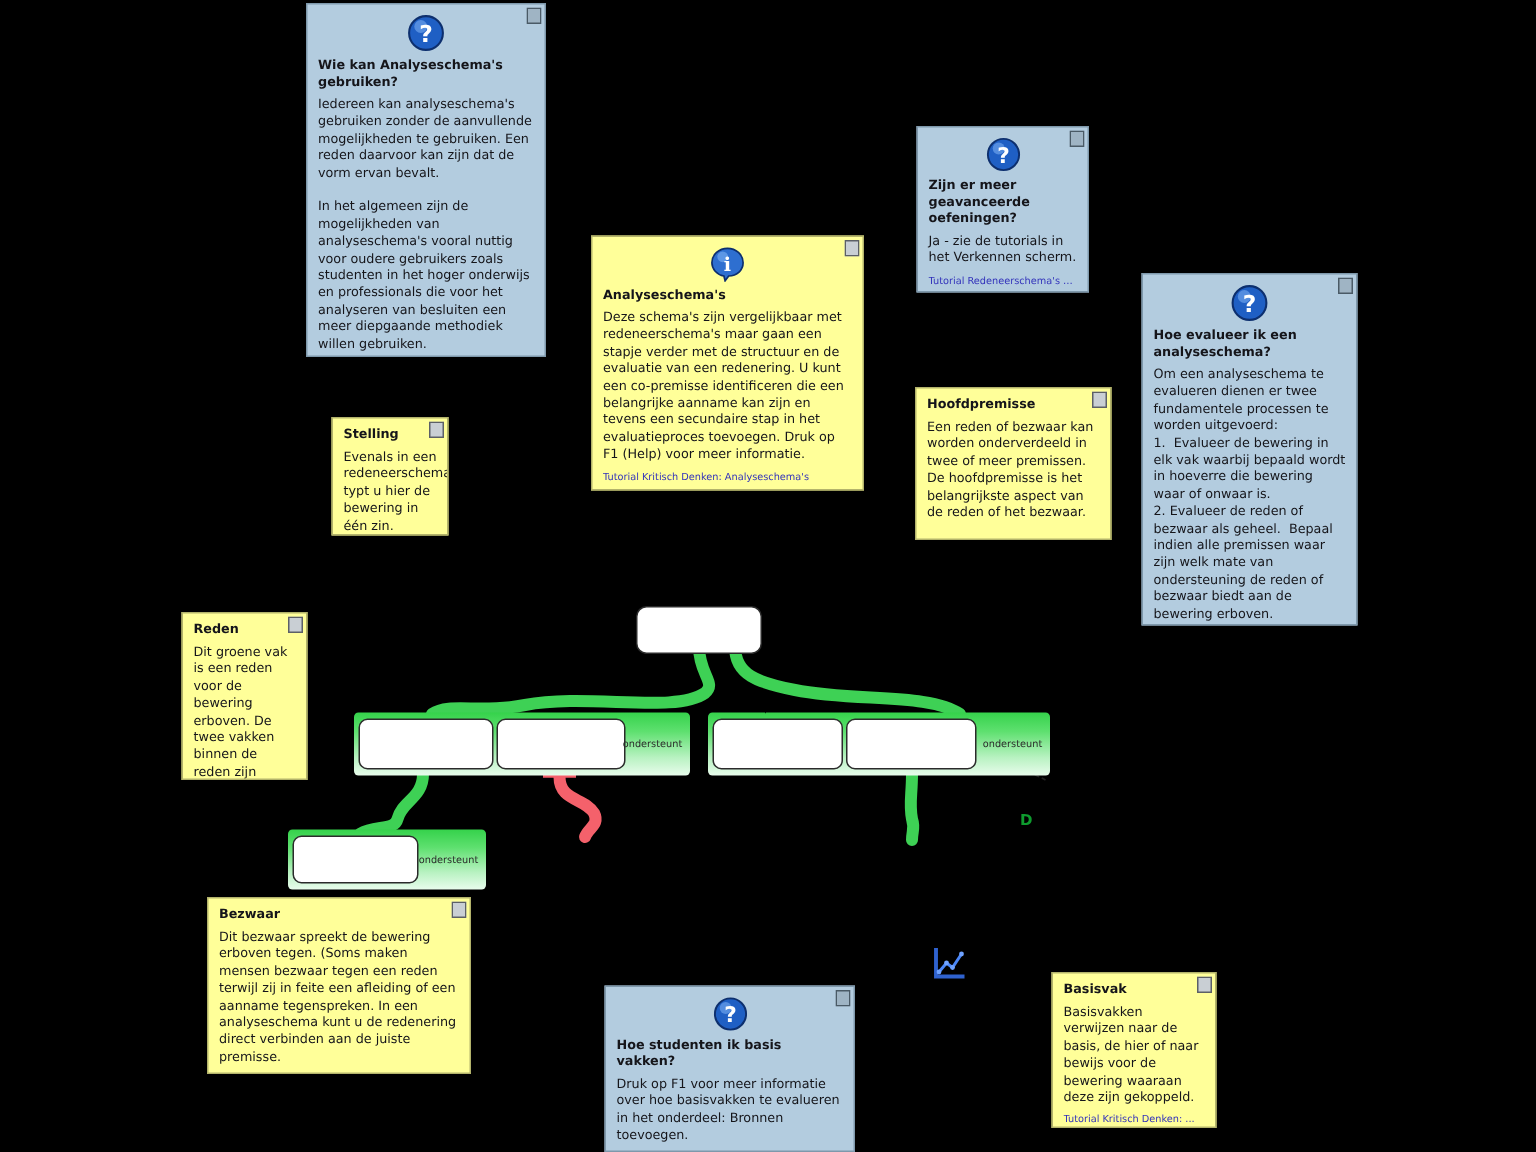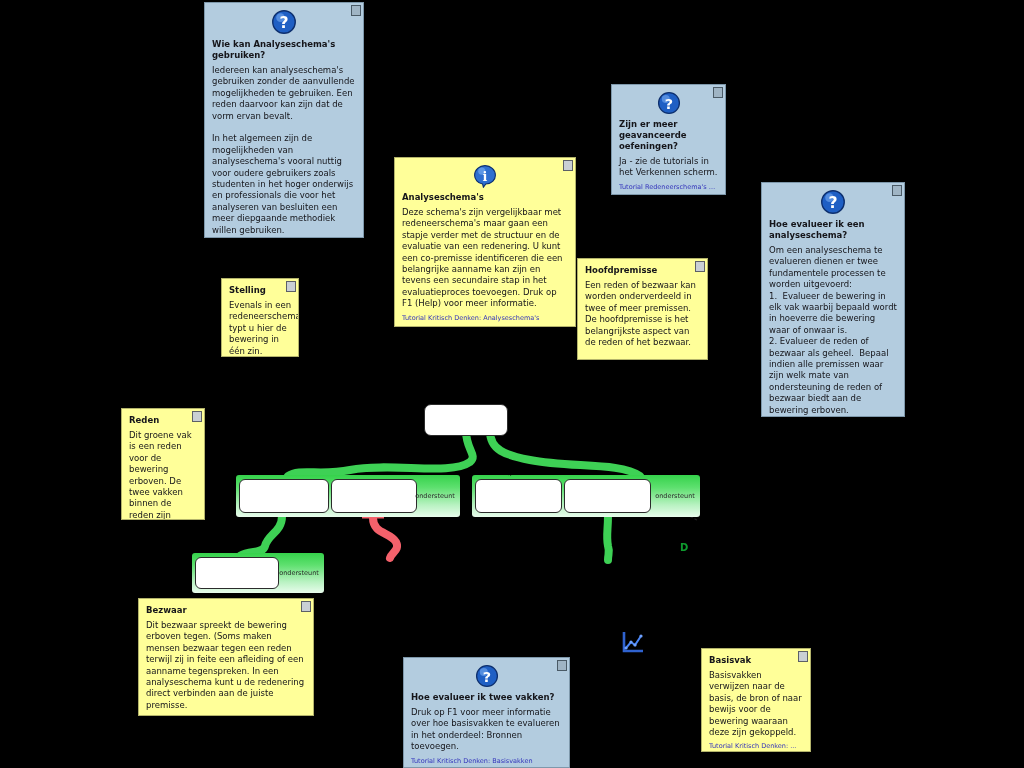--- a/index.html
+++ b/index.html
@@ -265,21 +265,21 @@
       <circle cx="11" cy="10" r="5" fill="#7fb3f5" opacity="0.55"></circle>
       <text x="15" y="22" font-size="18" font-weight="bold" fill="#ffffff" text-anchor="middle" font-family="DejaVu Sans, sans-serif">?</text>
     </svg>
     <div class="note-title">Hoe evalueer ik een analyseschema?</div>
     <div class="note-body">Om een analyseschema te evalueren dienen er twee fundamentele processen te worden uitgevoerd:
 1.  Evalueer de bewering in elk vak waarbij bepaald wordt in hoeverre die bewering waar of onwaar is.
 2. Evalueer de reden of bezwaar als geheel.  Bepaal indien alle premissen waar zijn welk mate van ondersteuning de reden of bezwaar biedt aan de bewering erboven.</div>
 
   </div>
 
-  <div class="note yellow" style="left:577px; top:258px; width:131px; height:102px;">
+  <div class="note yellow" style="left:610px; top:258px; width:131px; height:102px;">
     <span class="corner"></span>
     <div class="note-title">Hoofdpremisse</div>
     <div class="note-body">Een reden of bezwaar kan worden onderverdeeld in twee of meer premissen. De hoofdpremisse is het belangrijkste aspect van de reden of het bezwaar.</div>
 
   </div>
 
   <div class="note yellow" style="left:221px; top:278px; width:78px; height:79px;">
     <span class="corner"></span>
     <div class="note-title">Stelling</div>
     <div class="note-body">Evenals in een redeneerschema typt u hier de bewering in één zin.</div>
@@ -299,25 +299,25 @@
     <a class="note-link">Meer informatie over Afleidingsbezwaren</a>
   </div>
 
   <div class="note blue" style="left:403px; top:657px; width:167px; height:111px;">
     <span class="corner"></span>
     <svg class="icon-badge" viewBox="0 0 30 30" style="width:24px;height:24px;">
       <circle cx="15" cy="15" r="13" fill="#1f5fc4" stroke="#0d2f6e" stroke-width="1.6"></circle>
       <circle cx="11" cy="10" r="5" fill="#7fb3f5" opacity="0.55"></circle>
       <text x="15" y="22" font-size="18" font-weight="bold" fill="#ffffff" text-anchor="middle" font-family="DejaVu Sans, sans-serif">?</text>
     </svg>
-    <div class="note-title">Hoe evalueer ik twee vakken?</div>
+    <div class="note-title">Hoe studenten ik basis vakken?</div>
     <div class="note-body">Druk op F1 voor meer informatie over hoe basisvakken te evalueren in het onderdeel: Bronnen toevoegen.</div>
     <a class="note-link">Tutorial Kritisch Denken: Basisvakken</a>
   </div>
 
   <div class="note yellow" style="left:701px; top:648px; width:110px; height:104px;">
     <span class="corner"></span>
     <div class="note-title">Basisvak</div>
-    <div class="note-body">Basisvakken verwijzen naar de basis, de bron of naar bewijs voor de bewering waaraan deze zijn gekoppeld.</div>
+    <div class="note-body">Basisvakken verwijzen naar de basis, de hier of naar bewijs voor de bewering waaraan deze zijn gekoppeld.</div>
     <a class="note-link">Tutorial Kritisch Denken: ...</a>
   </div>
 
 </div>
 
 </body></html>

